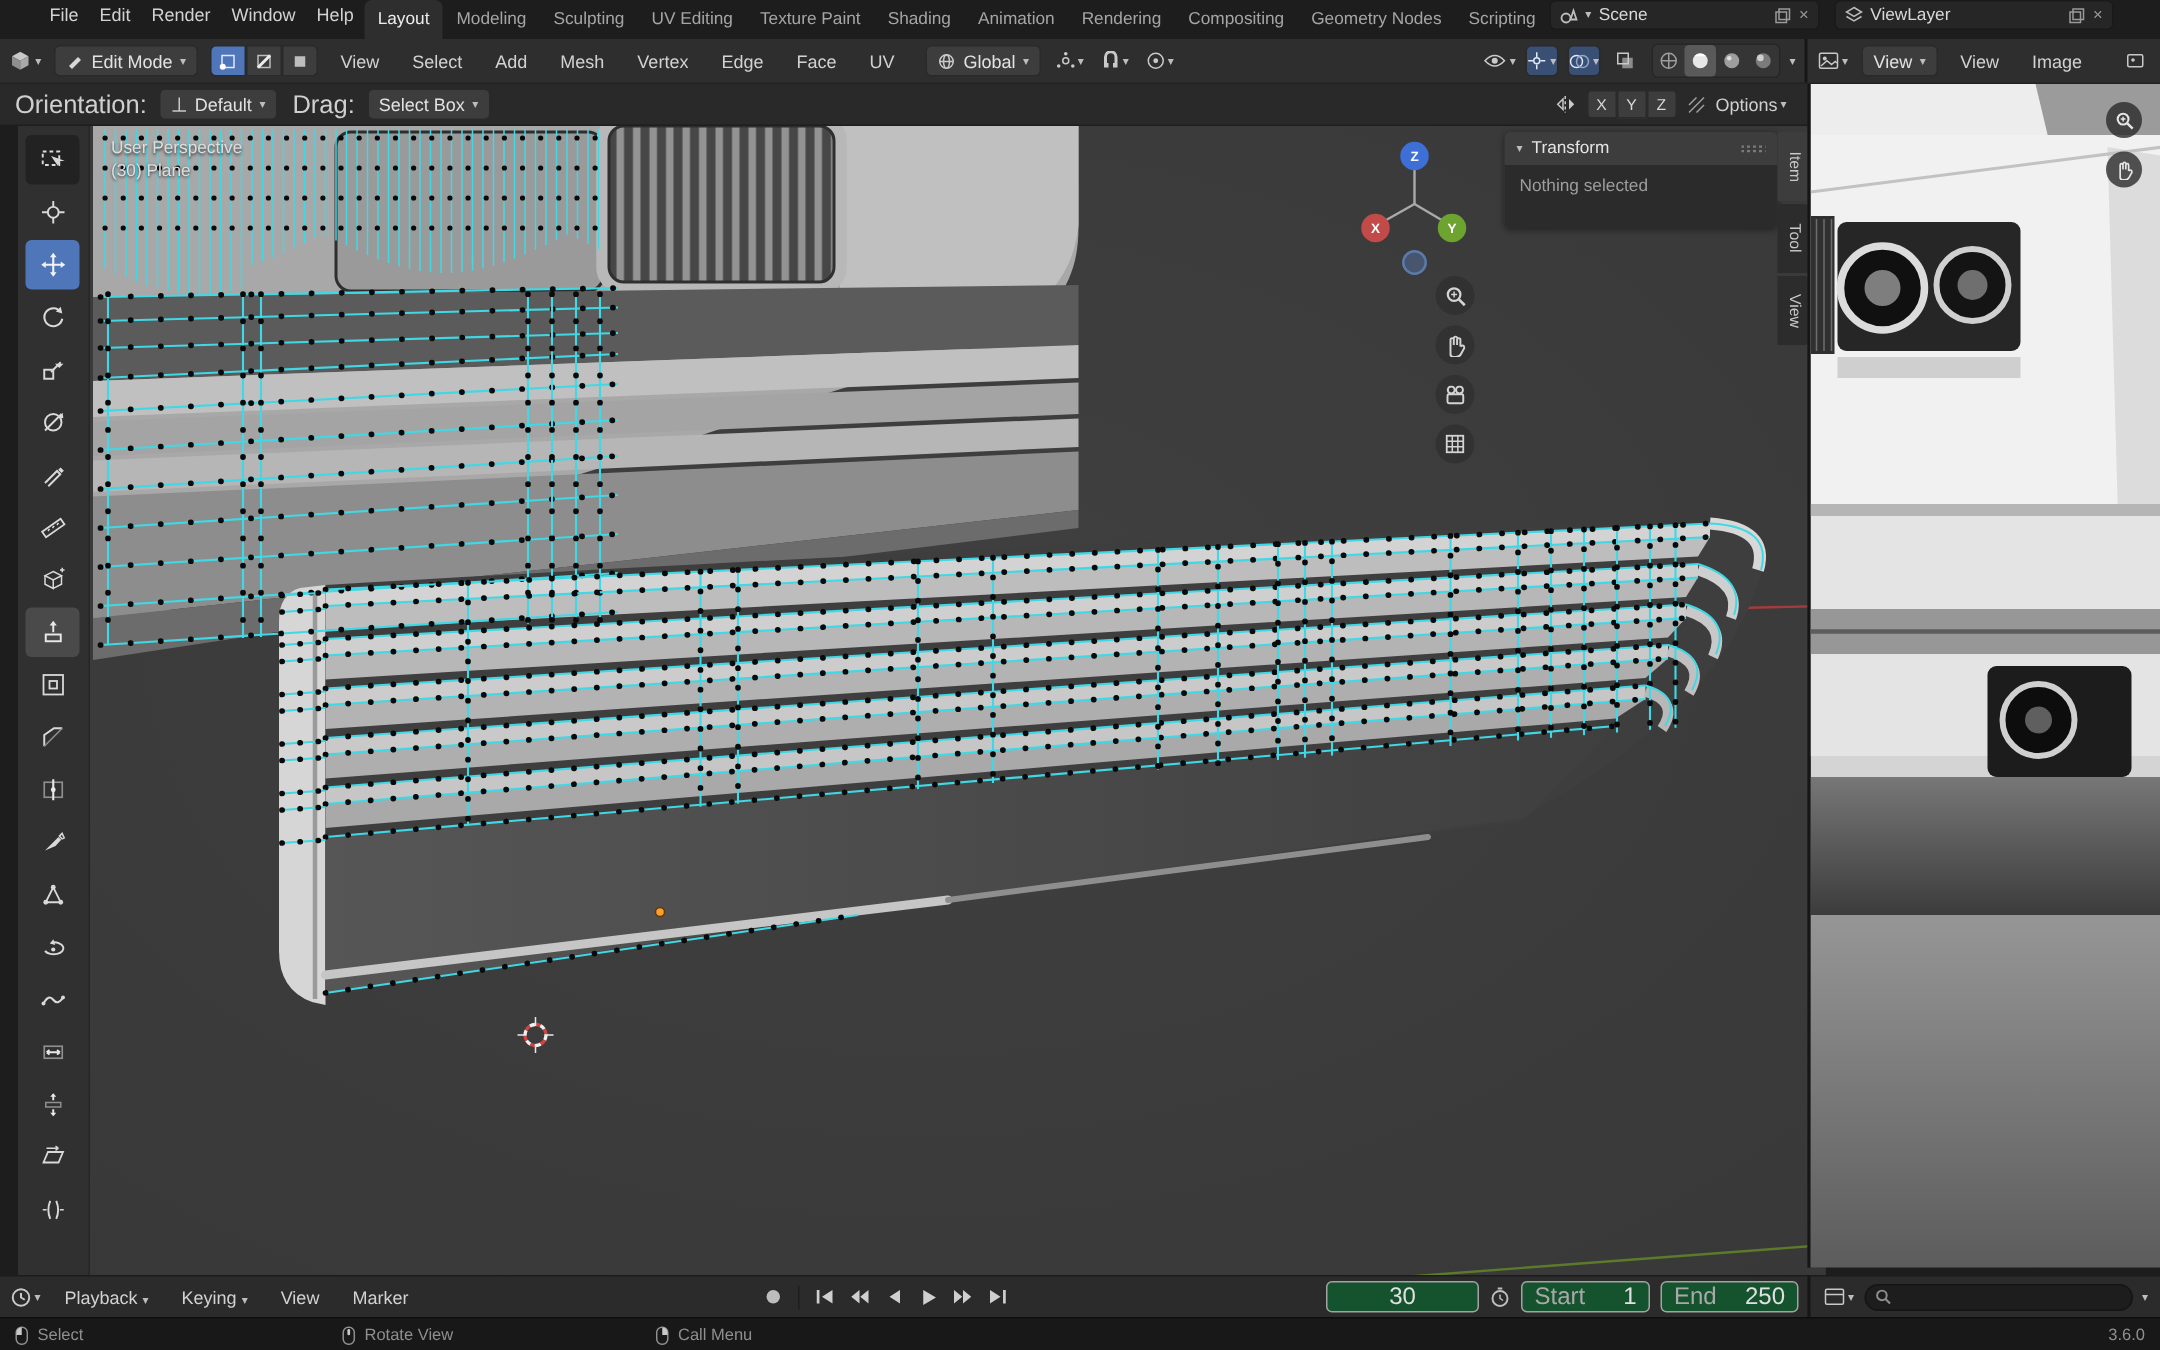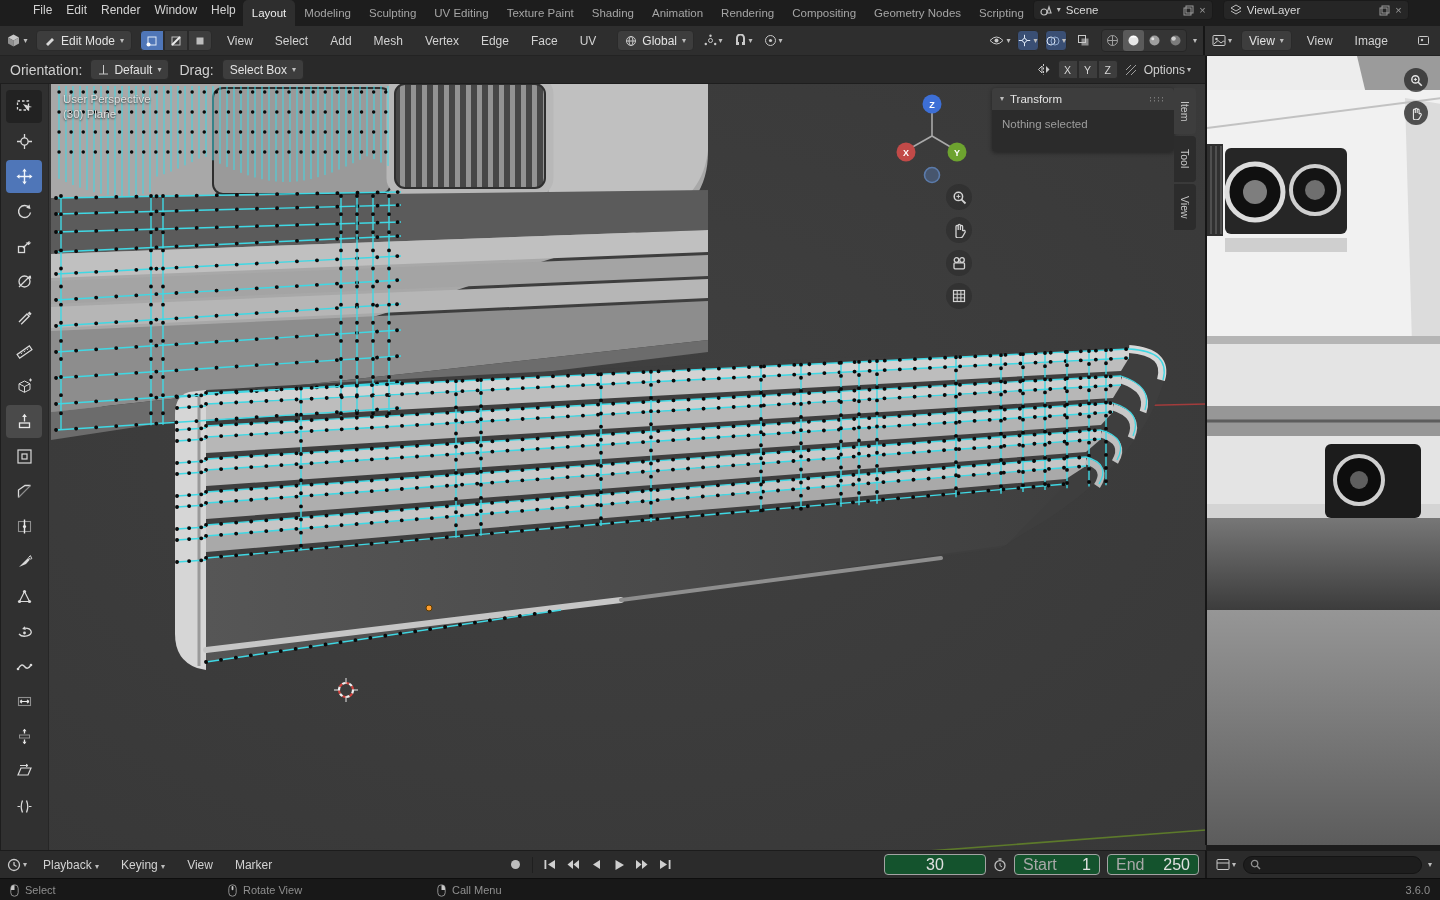--- a/index.html
+++ b/index.html
@@ -5,21 +5,21 @@
   *{box-sizing:border-box;margin:0;padding:0;user-select:none}
   html,body{width:1440px;height:900px;overflow:hidden;background:#101010}
   body{font-family:"Liberation Sans","DejaVu Sans",sans-serif;color:#d6d6d6}
   #app{position:relative;width:1440px;height:900px;background:#1d1d1d}
 
   
   .menu{font-size:12px;color:#d2d2d2;padding:3px 7px;border-radius:3px;white-space:nowrap;cursor:default}
   .pill{background:#3d3d3d;border:1px solid #2a2a2a;border-radius:4px;height:21px;display:inline-flex;align-items:center;padding:0 7px;color:#e2e2e2;font-size:12px;gap:5px;white-space:nowrap}
   .chev{font-size:8px;color:#bdbdbd;line-height:1}
   .iconbtn{height:21px;min-width:22px;display:inline-flex;align-items:center;justify-content:center;border-radius:4px;gap:2px}
-  .ilabel{font-size:14px;color:#cfcfcf}
+  .ilabel{font-size:17px;color:#cfcfcf}
   svg{display:block}
 
   
   #topbar{position:absolute;left:0;top:0;width:1200px;height:26px;background:#1d1d1d;display:flex;align-items:flex-start;padding:0 22px}
   #topbar .menus{display:flex;align-items:center;margin-left:4px}
   .wtabs{display:flex;align-items:flex-end;height:26px;margin-left:0}
   .wtab{height:26px;display:flex;align-items:center;padding:0 9px;font-size:11.5px;color:#a5a5a5;border-radius:5px 5px 0 0;white-space:nowrap}
   .wtab.active{background:#2e2e2e;color:#ededed}
   .idwidget{display:flex;align-items:center;gap:5px;background:#262626;border:1px solid #1a1a1a;border-radius:4px;height:20px;padding:0 6px;font-size:11.5px;color:#d8d8d8;white-space:nowrap}
   .xsmall{font-size:11px;color:#9a9a9a}
@@ -29,21 +29,21 @@
   #vp-header{width:1205px;height:100%;display:flex;align-items:center;padding:0 6px;gap:8px;border-right:2px solid #161616}
   #ie-header{flex:1;height:100%;display:flex;align-items:center;padding:0 6px;gap:8px}
   .selmode{width:24px;height:21px;display:flex;align-items:center;justify-content:center;background:#3d3d3d;border:1px solid #2a2a2a}
   .selmode.first{border-radius:4px 0 0 4px}
   .selmode.last{border-radius:0 4px 4px 0}
   .selmode.active{background:#4f76b8}
   #row3{position:absolute;left:0;top:56px;width:1205px;height:28px;background:#292929;border-bottom:1px solid #1e1e1e;display:flex;align-items:center;padding:0 10px;gap:8px}
   .axisbtn{width:20px;height:19px;background:#3d3d3d;border:1px solid #2a2a2a;display:inline-flex;align-items:center;justify-content:center;font-size:10.5px;color:#d8d8d8}
 
   
-  #viewport{position:absolute;left:1px;top:84px;width:1205px;height:766px;overflow:hidden;background:#b91c1c}
+  #viewport{position:absolute;left:12px;top:84px;width:1205px;height:766px;overflow:hidden;background:#b91c1c}
   #toolstrip{position:absolute;left:0;top:0;width:48px;height:766px;background:#303030;border-right:1px solid #262626}
   #toolcol{position:absolute;left:5px;top:6px;width:38px;display:flex;flex-direction:column;gap:2px}
   .tool{width:36px;height:33px;display:flex;align-items:center;justify-content:center;border-radius:4px}
   .tool.pressed{background:#222}
   .tool.active{background:#4f76b8}
   .tool.lit{background:#4a4a4a}
   #vp-overlay{position:absolute;left:62px;top:9px;text-shadow:0 1px 2px rgba(0,0,0,.7)}
   #vp-overlay .l1{font-size:11.5px;color:#dedede;margin-bottom:3px}
   #vp-overlay .stats{margin-top:8px;display:grid;grid-template-columns:58px auto;row-gap:4px;font-size:10.5px;color:#b2b2b2}
   #vp-overlay .stats .v{color:#c6c6c6}

